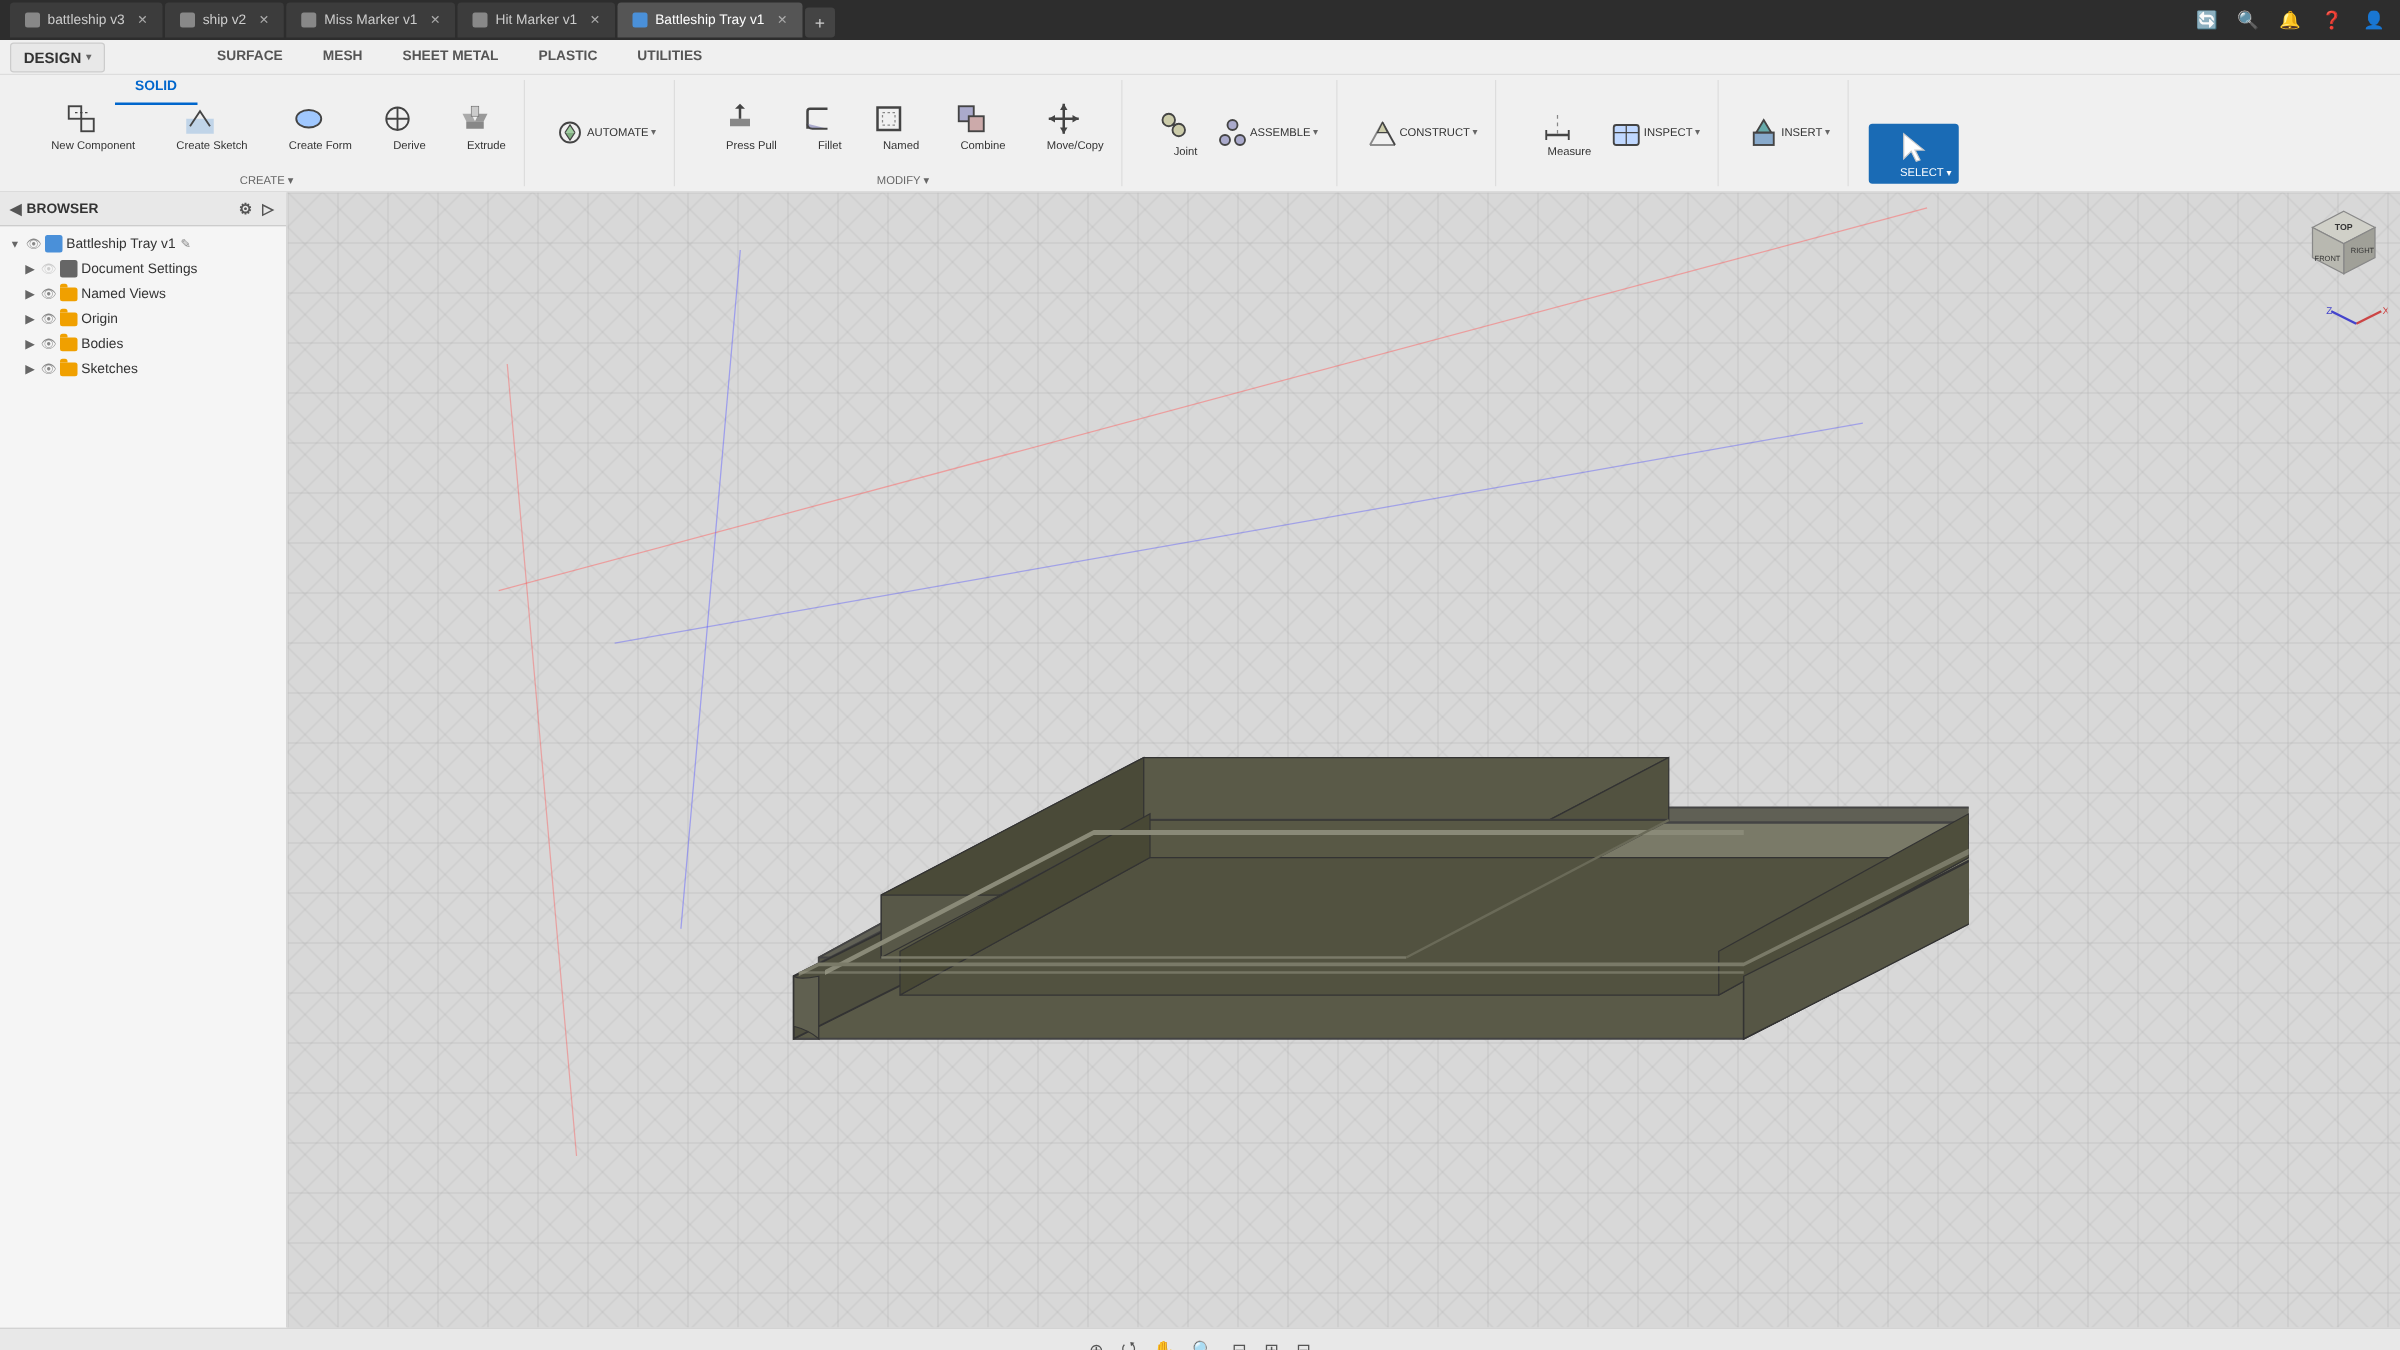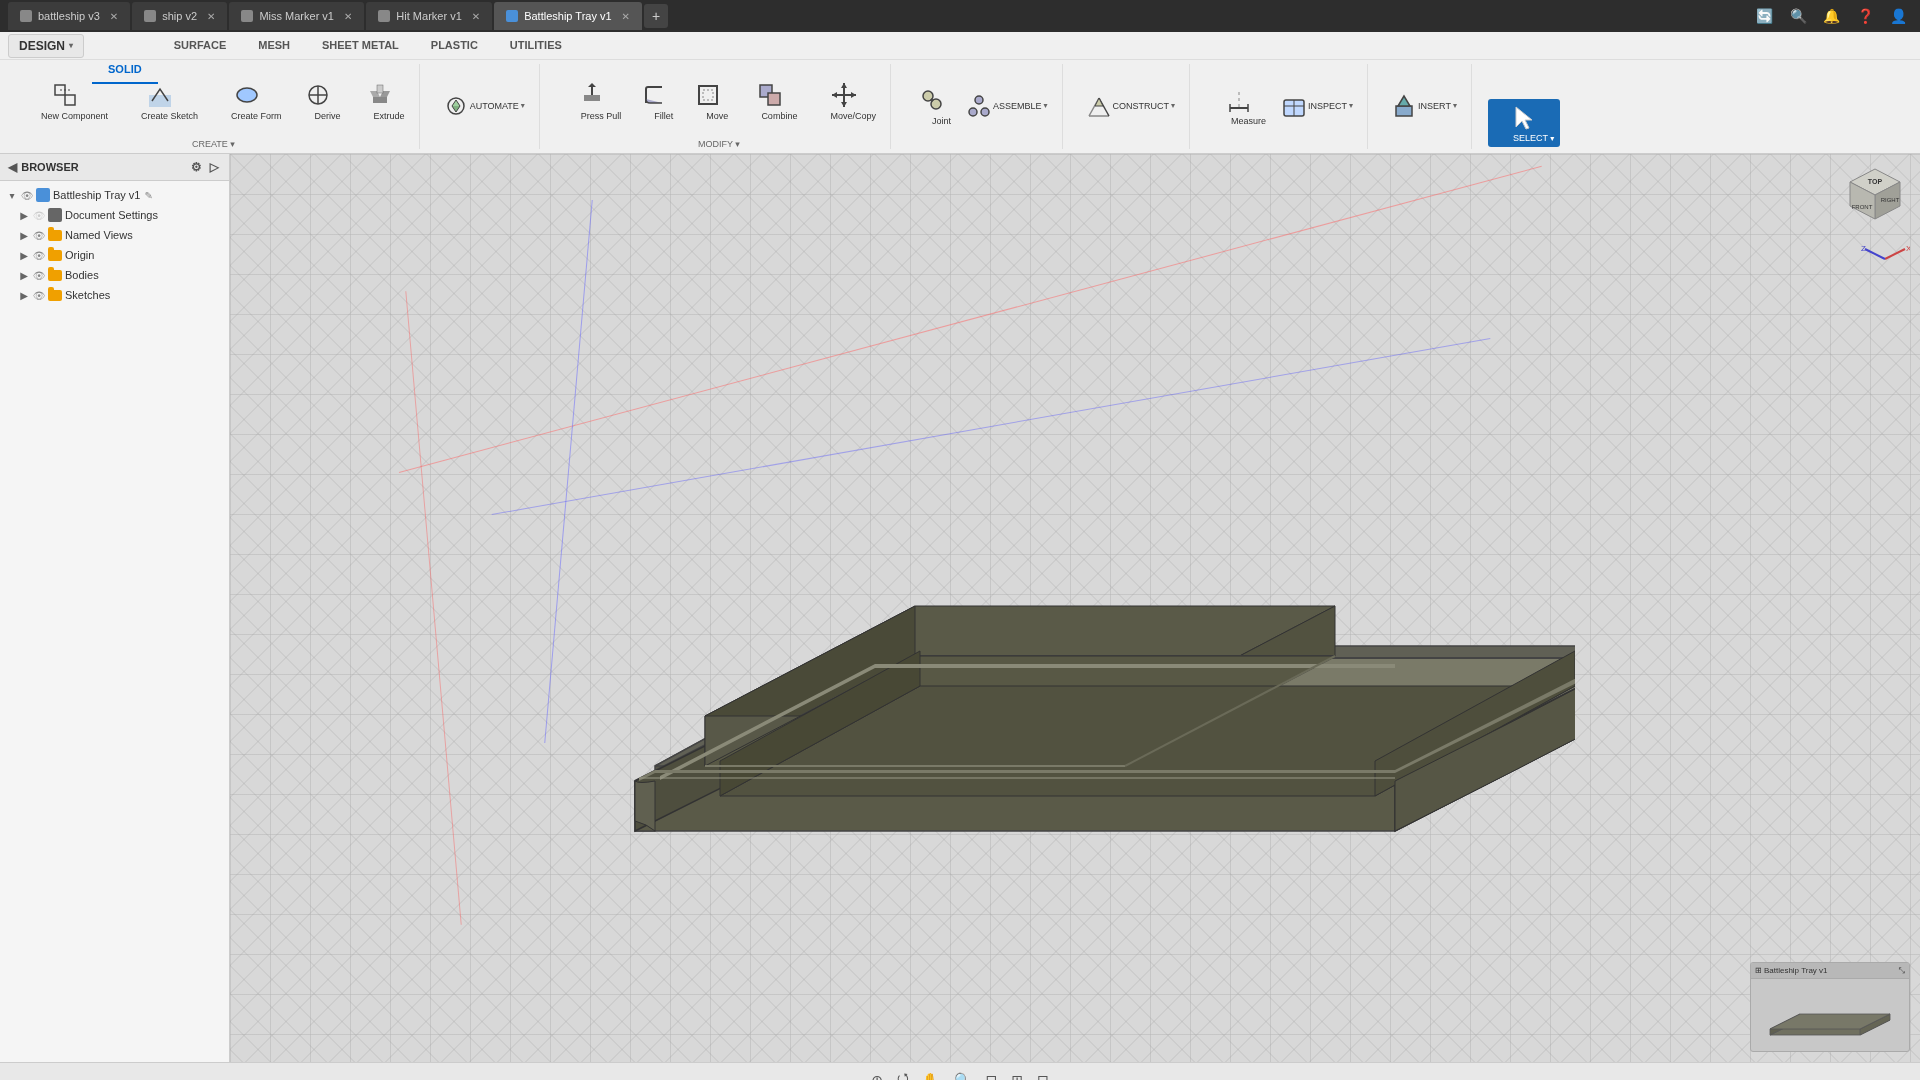--- a/index.html
+++ b/index.html
@@ -9,21 +9,21 @@
     #title-bar {
       height: 32px;
       background: #2d2d2d;
       display: flex;
       align-items: center;
       justify-content: space-between;
       padding: 0 8px;
     }
     .title-tabs {
       display: flex;
-      align-items: center;
+      align-items: flex-end;
       gap: 2px;
       flex: 1;
     }
     .title-tab {
       height: 28px;
       padding: 0 12px;
       background: #3c3c3c;
       color: #ccc;
       font-size: 11px;
       display: flex;
@@ -544,21 +544,21 @@
           </div>
           <div class="btn-label">Fillet</div>
         </div>
         <div class="ribbon-btn">
           <div class="icon">
             <svg width="28" height="28" viewBox="0 0 28 28">
                 <rect x="5" y="5" width="18" height="18" fill="none" stroke="#444" stroke-width="2"></rect>
                 <rect x="9" y="9" width="10" height="10" fill="none" stroke="#888" stroke-width="1" stroke-dasharray="2"></rect>
               </svg>
           </div>
-          <div class="btn-label">Move</div>
+          <div class="btn-label">Named</div>
         </div>
         <div class="ribbon-btn">
           <div class="icon">
             <svg width="28" height="28" viewBox="0 0 28 28">
                 <rect x="4" y="4" width="12" height="12" fill="#aac" stroke="#444" stroke-width="1.5"></rect>
                 <rect x="12" y="12" width="12" height="12" fill="#caa" stroke="#444" stroke-width="1.5"></rect>
               </svg>
           </div>
           <div class="btn-label">Combine</div>
         </div>
@@ -821,36 +821,20 @@
 
     <div style="position:absolute;top:85px;right:10px;">
       <svg width="50" height="40" viewBox="0 0 50 40">
         <line x1="25" y1="20" x2="45" y2="10" stroke="#cc4444" stroke-width="2"></line>
         <line x1="25" y1="20" x2="5" y2="10" stroke="#4444cc" stroke-width="2"></line>
         <text x="46" y="12" font-size="8" fill="#cc4444" font-family="Arial">X</text>
         <text x="1" y="12" font-size="8" fill="#4444cc" font-family="Arial">Z</text>
       </svg>
     </div>
 
-    <div id="mini-viewport">
-      <div class="mini-header">
-        <span style="font-size:8px;color:#333;">⊞ Battleship Tray v1</span>
-        <span style="margin-left:auto;font-size:8px;cursor:pointer;">⤡</span>
-      </div>
-      <div class="mini-content">
-        <svg width="140" height="60" viewBox="0 0 140 60">
-          <rect width="140" height="60" fill="#c8c8c8"></rect>
-
-          <polygon points="10,50 100,50 130,35 40,35" fill="#707060" stroke="#555" stroke-width="0.8"></polygon>
-          <polygon points="10,50 10,44 40,29 40,35" fill="#606050" stroke="#555" stroke-width="0.8"></polygon>
-          <polygon points="100,50 100,44 130,29 130,35" fill="#656555" stroke="#555" stroke-width="0.8"></polygon>
-          <polygon points="10,44 40,29 130,29 100,44" fill="#787868" stroke="#555" stroke-width="0.8"></polygon>
-        </svg>
-      </div>
-    </div>
   </div>
 </div>
 
 <div id="status-bar">
   <div class="status-left">
     <span></span>
   </div>
   <div class="status-center">
     <span class="status-center-btn" title="Cursor">⊕</span>
     <span class="status-center-btn" title="Orbit">⭯</span>

